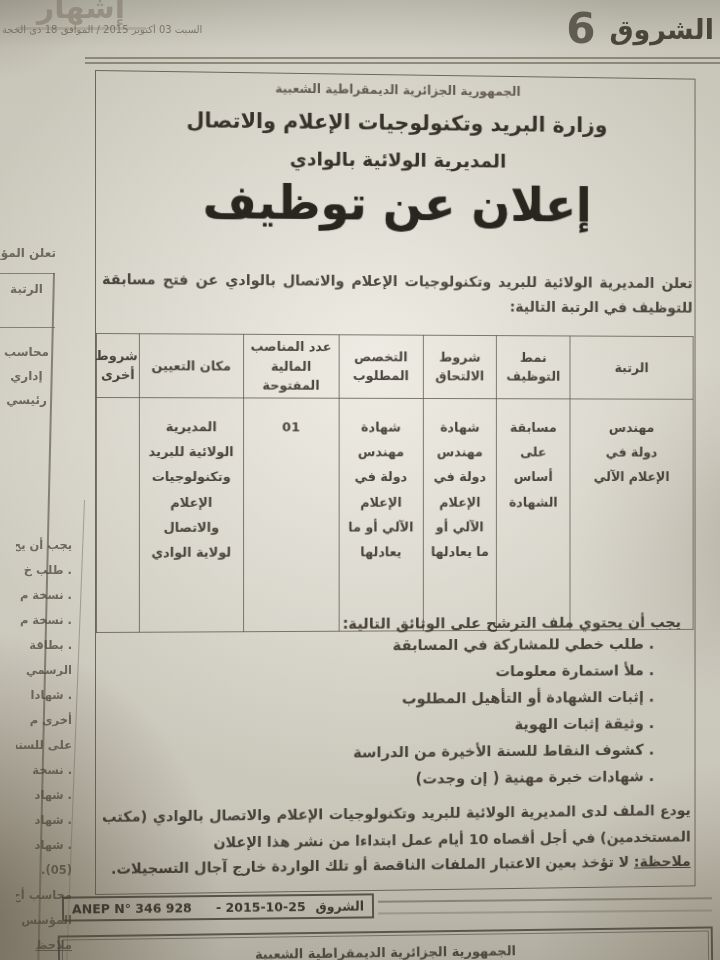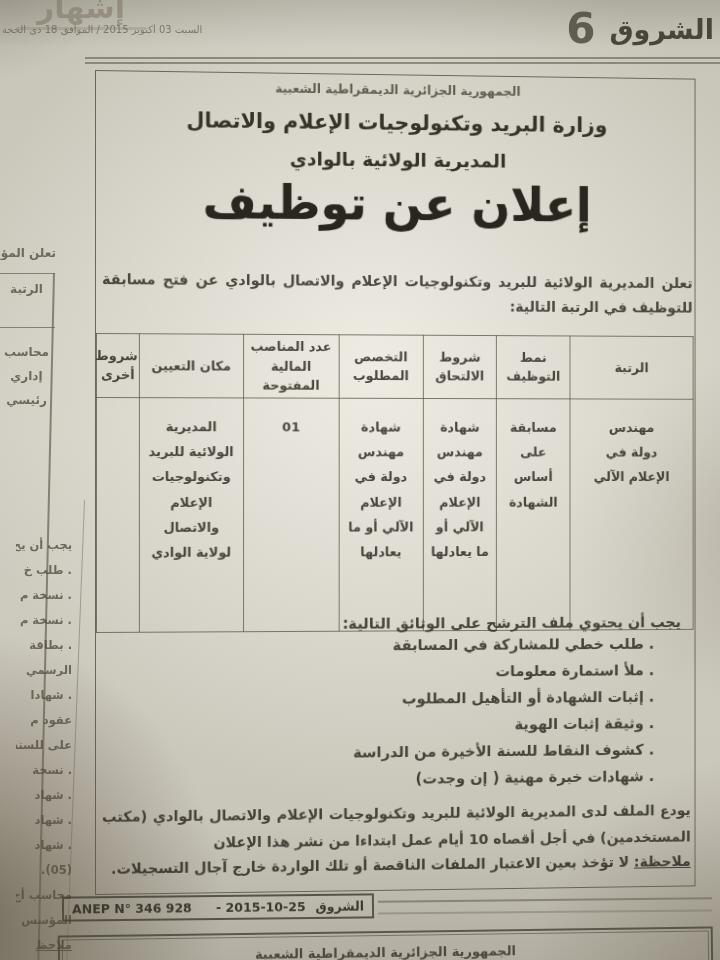--- a/index.html
+++ b/index.html
@@ -124,21 +124,21 @@
 <div class="mini-vline"></div>
 <div class="mini-vline2"></div>
 <div class="frag-list soft">
   <div>يجب أن يح</div>
   <div>. طلب خ</div>
   <div>. نسخة م</div>
   <div>. نسخة م</div>
   <div>. بطاقة</div>
   <div>الرسمي</div>
   <div>. شهادا</div>
-  <div>عقود م</div>
+  <div>أخرى م</div>
   <div>على للسنة</div>
   <div>. نسخة</div>
   <div>. شهاد</div>
   <div>. شهاد</div>
   <div>. شهاد</div>
   <div>(05).</div>
   <div>محاسب أج</div>
   <div>المؤسس</div>
   <div>ملاحظ</div>
 </div>

